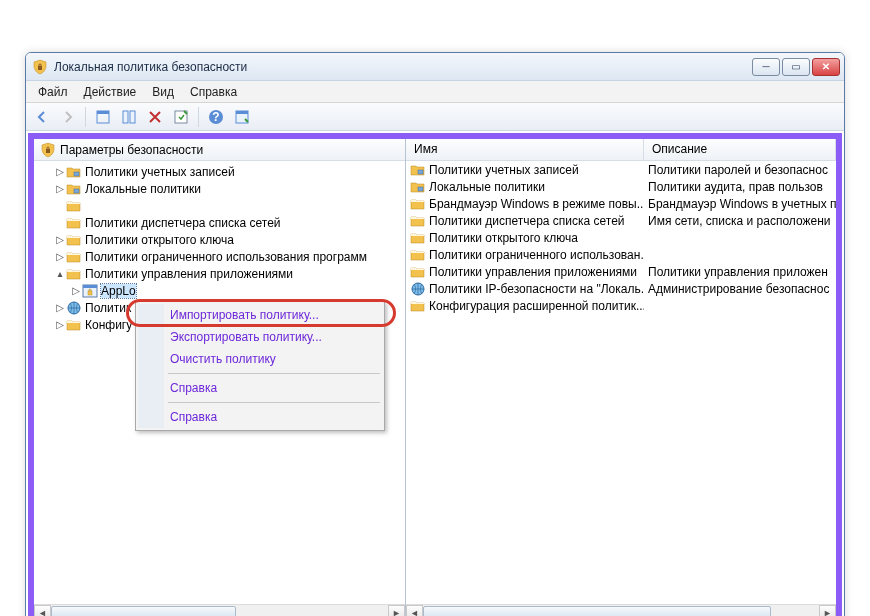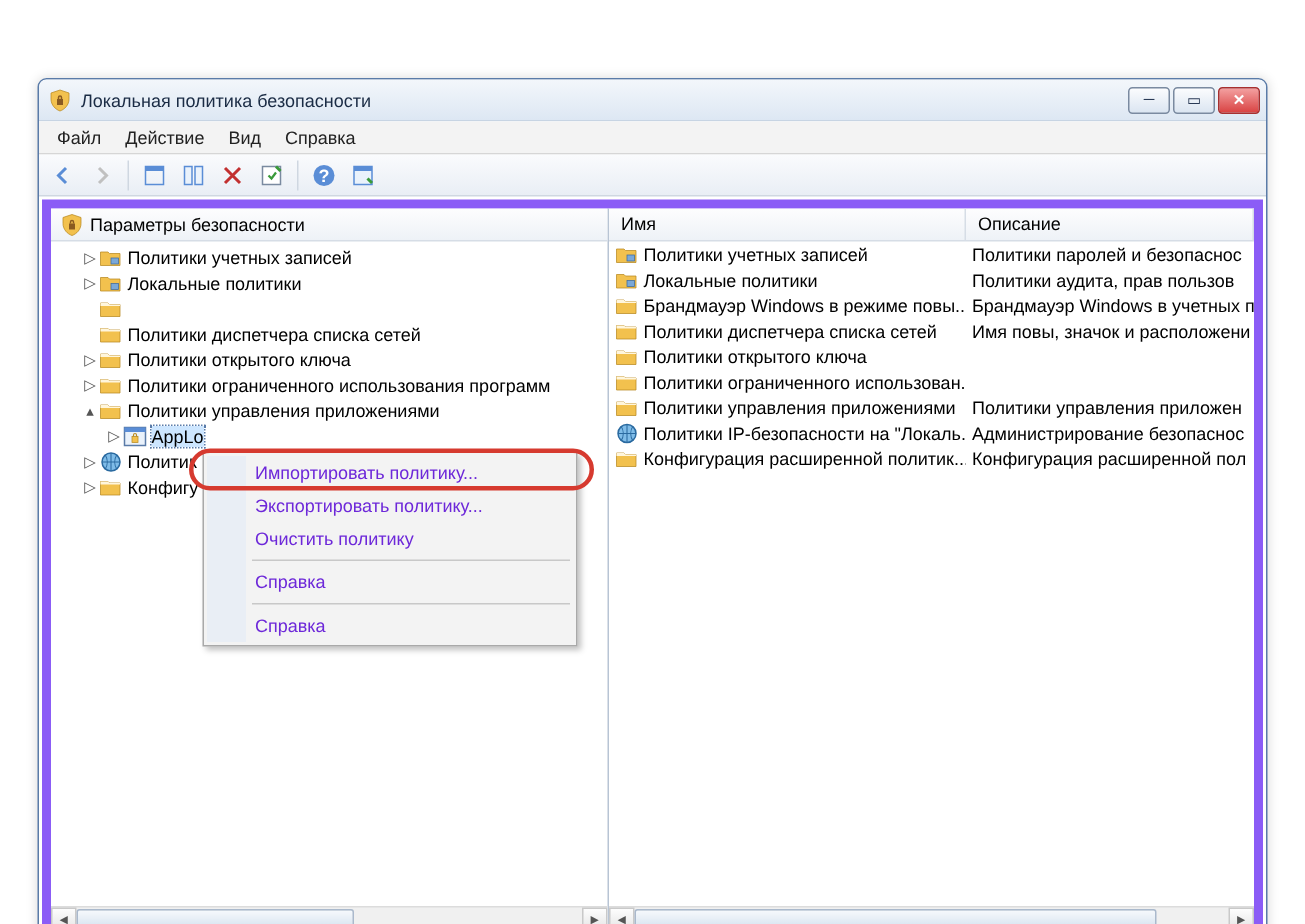--- a/index.html
+++ b/index.html
@@ -340,21 +340,21 @@
           </div>
           <div class="lrow">
             <div class="c1">
               <span class="ticon16">
                 <svg width="16" height="16">
                   <use href="#i-folder"></use>
                 </svg>
               </span>
               <span>Политики диспетчера списка сетей</span>
             </div>
-            <div class="c2">Имя повы, значок и расположени</div>
+            <div class="c2">Имя сети, списка и расположени</div>
           </div>
           <div class="lrow">
             <div class="c1">
               <span class="ticon16">
                 <svg width="16" height="16">
                   <use href="#i-folder"></use>
                 </svg>
               </span>
               <span>Политики открытого ключа</span>
             </div>
@@ -395,21 +395,20 @@
           </div>
           <div class="lrow">
             <div class="c1">
               <span class="ticon16">
                 <svg width="16" height="16">
                   <use href="#i-folder"></use>
                 </svg>
               </span>
               <span>Конфигурация расширенной политик...</span>
             </div>
-            <div class="c2">Конфигурация расширенной пол</div>
           </div>
         </div>
       <div class="hscroll">
         <div class="arrow">◄</div>
         <div class="track">
             <div class="thumb" style="left:0;width:88%"></div>
           </div>
         <div class="arrow">►</div>
       </div>
     </div>

